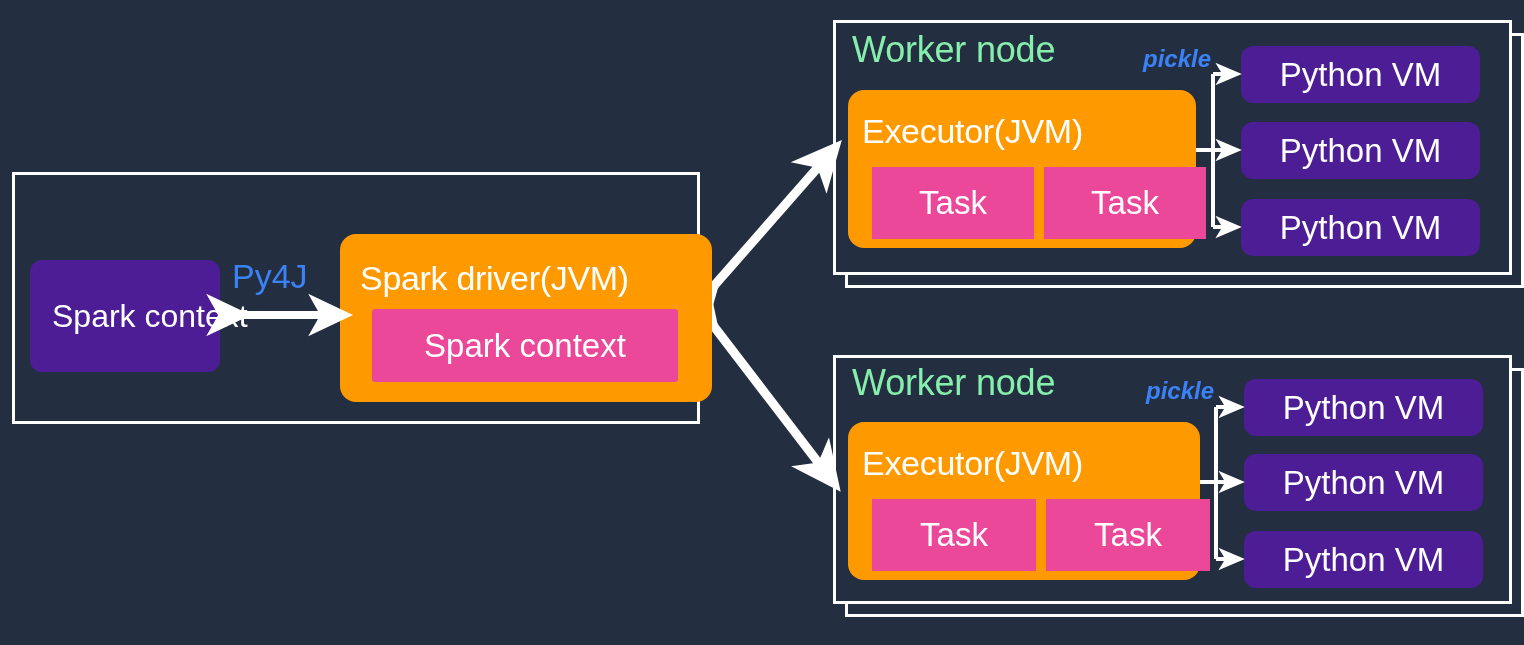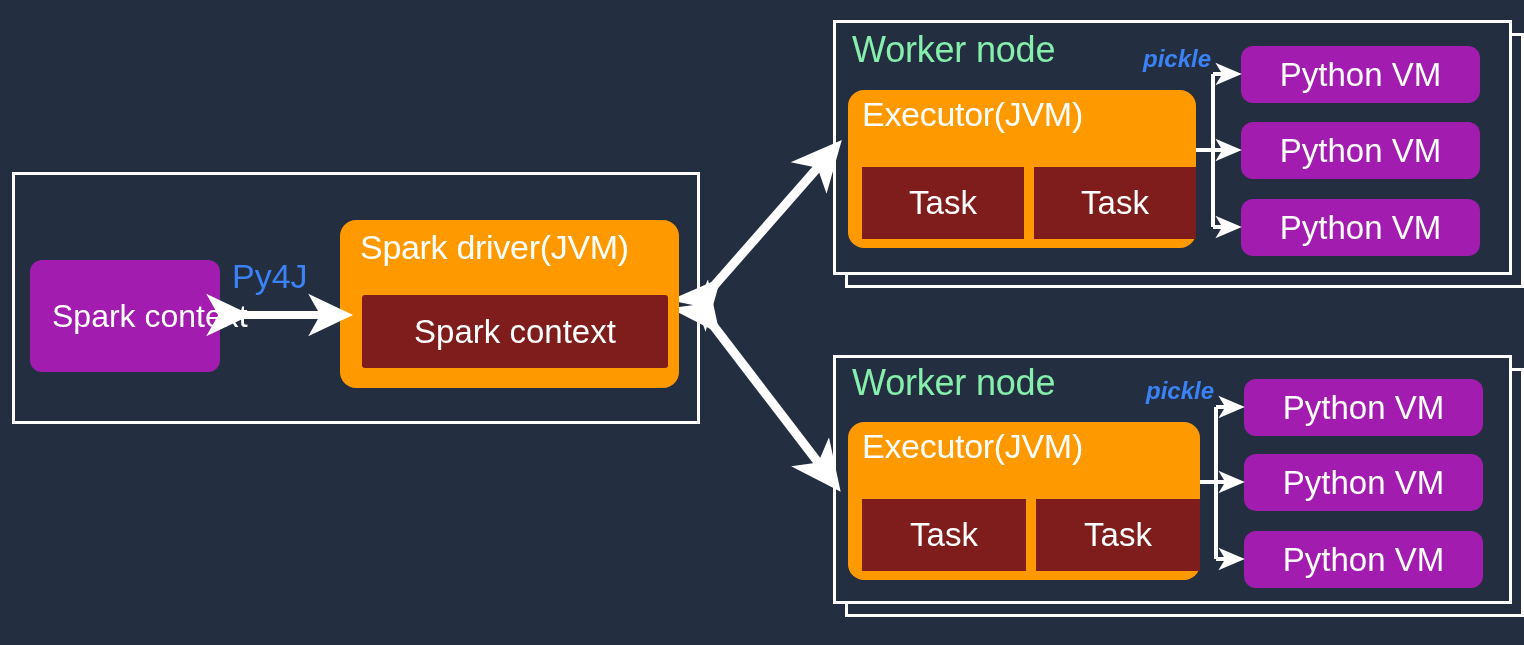--- a/index.html
+++ b/index.html
@@ -48,39 +48,41 @@
     border-radius:16px;
     box-sizing:border-box;
   }
   .orange-label{
     position:absolute;
     color:#ffffff;
     font-size:34px;
     line-height:38px;
     white-space:nowrap;
     letter-spacing:-0.3px;
+    margin-top:17px;
   }
   .yellow-box{
     position:absolute;
-    background:#7f1d1d;
+    background:#ec4899;
     box-sizing:border-box;
     display:flex;
     align-items:center;
     justify-content:center;
+    margin-left:10px;
   }
   .yellow-box.rounded{border-radius:3px;}
   .yellow-text{
     color:#ffffff;
     font-size:33px;
     line-height:36px;
     white-space:nowrap;
   }
   .green-box{
     position:absolute;
-    background:#a21caf;
+    background:#4c1d95;
     border-radius:12px;
     box-sizing:border-box;
     display:flex;
     align-items:center;
     justify-content:center;
   }
   .green-text{
     color:#ffffff;
     font-size:33px;
     line-height:37px;
@@ -151,21 +153,21 @@
   <div class="green-box" style="left:30px; top:260px; width:190px; height:112px; z-index:4;">
     <span class="green-text two-line">Spark context</span>
   </div>
 
   <div class="plain-label label-py4j" style="left:232px; top:258px; z-index:6;">Py4J</div>
 
   <svg class="arrow-layer" viewBox="0 0 1524 645" width="1524" height="645">
     <line x1="231" y1="315" x2="333" y2="315" stroke="#ffffff" stroke-width="8" marker-start="url(#headWhite)" marker-end="url(#headWhite)"></line>
   </svg>
 
-  <div class="orange-box" style="left:340px; top:220px; width:339px; height:168px; z-index:4;">
+  <div class="orange-box" style="left:340px; top:234px; width:372px; height:168px; z-index:4;">
     <div class="orange-label" style="left:20px; top:8px;">Spark driver(JVM)</div>
     <div class="yellow-box rounded" style="left:22px; top:75px; width:306px; height:73px;">
       <span class="yellow-text">Spark context</span>
     </div>
   </div>
 
   <div class="node-shadow" style="left:845px; top:33px; width:679px; height:255px;"></div>
   <div class="node-box node-main" style="left:833px; top:20px; width:679px; height:255px;"></div>
 
   <div class="node-title" style="left:852px; top:30px; z-index:3;">Worker node</div>

